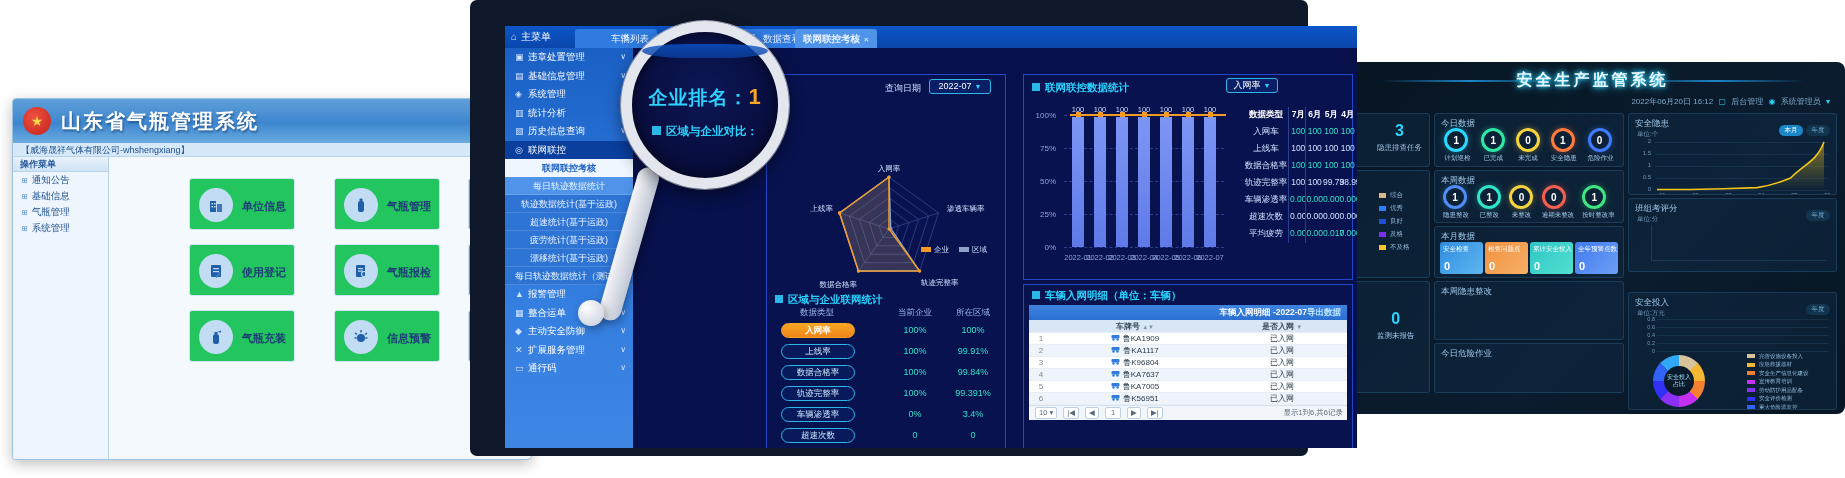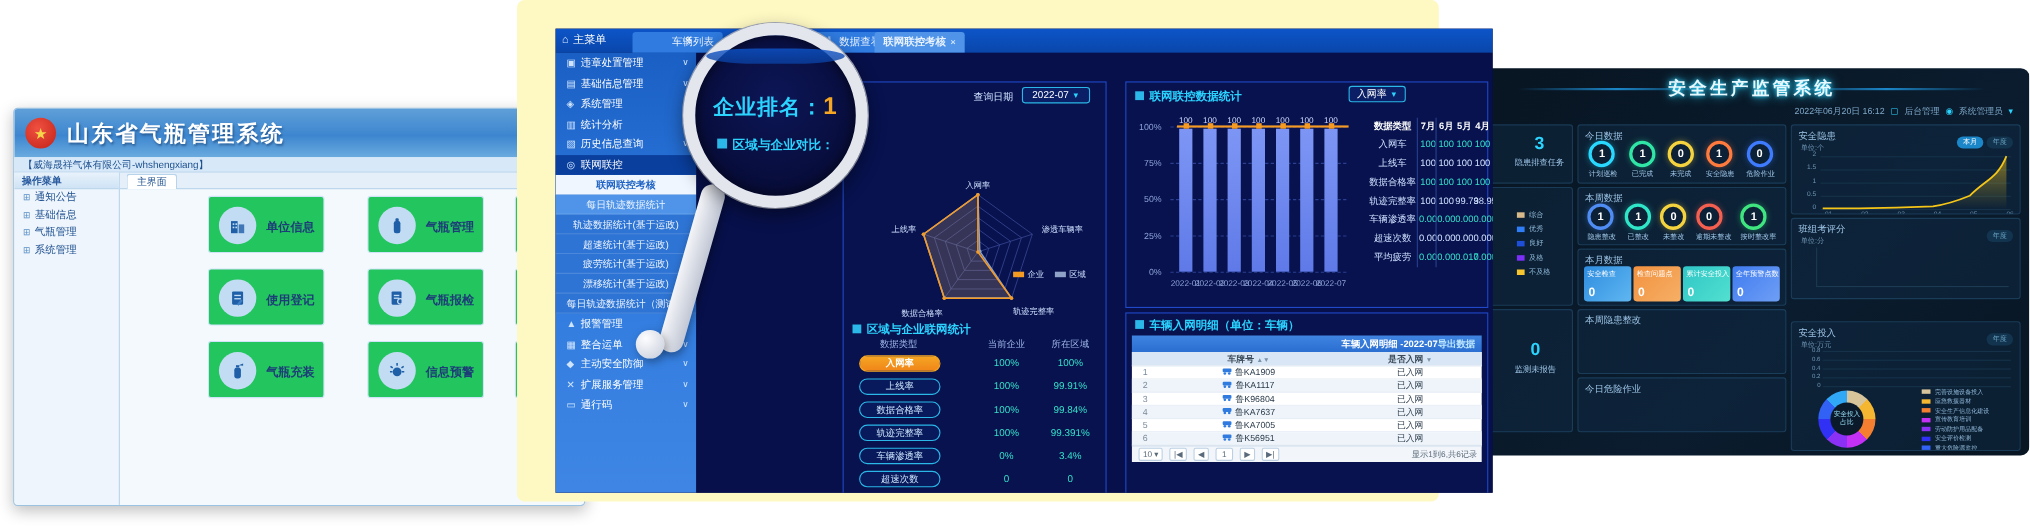--- a/index.html
+++ b/index.html
@@ -40,21 +40,21 @@
   .la-side-hd{height:15px;background:linear-gradient(180deg,#e8f2fb,#cfe3f5);border-bottom:1px solid #b8d4ec;font-size:9px;font-weight:bold;color:#2a5b9e;line-height:15px;padding-left:7px;}
   .la-item{height:16px;line-height:16px;font-size:9.5px;color:#1d4f8f;padding-left:8px;cursor:pointer;white-space:nowrap;}
   .la-item .plus{color:#5b8fc6;font-size:8px;margin-right:4px;}
   .la-tabbar{left:96px;top:58px;right:0;height:15px;background:#e4eff9;border-bottom:1px solid #b8d4ec;}
   .la-tab{position:absolute;left:6px;top:1px;width:46px;height:14px;background:#fff;border:1px solid #b8d4ec;border-bottom:none;border-radius:3px 3px 0 0;font-size:9px;color:#1d4f8f;text-align:center;line-height:13px;}
   .tile{position:absolute;width:106px;height:52px;background:#22c55e;border:1px solid #cfe5f7;border-radius:3px;cursor:pointer;}
   .tile-ic{position:absolute;left:9px;top:9px;width:34px;height:34px;border-radius:50%;background:#c2ddf3;display:flex;align-items:center;justify-content:center;}
   .tile-lb{position:absolute;left:52px;top:20px;font-size:11px;font-weight:bold;color:#1d3c78;white-space:nowrap;}
 
   
-  #centerrect{left:470px;top:0;width:838px;height:456px;background:#fef9c3;border-radius:7px;z-index:3;}
+  #centerrect{left:470px;top:0;width:838px;height:456px;background:#0f172a;border-radius:7px;z-index:3;}
   #cui{position:absolute;left:35px;top:26px;width:852px;height:422px;background:#07104a;overflow:hidden;}
   .c-topbar{left:0;top:0;right:0;height:22px;background:linear-gradient(180deg,#0d55c9,#0946aa);}
   .c-home{position:absolute;left:6px;top:0;height:22px;line-height:22px;color:#fff;font-size:10px;white-space:nowrap;}
   .c-home .hi{color:#cfe4ff;margin-right:4px;}
   .c-tab{position:absolute;top:3px;height:19px;line-height:19px;font-size:9.5px;color:#eaf3ff;background:#2f7be0;border-radius:3px 3px 0 0;padding:0 8px;white-space:nowrap;cursor:pointer;}
   .c-tab.active{background:#4f94e8;font-weight:bold;}
   .c-tab .x{margin-left:4px;color:#cfe4ff;font-size:8px;}
   .c-collapse{position:absolute;top:3px;color:#fff;font-size:11px;cursor:pointer;}
   .c-side{left:0;top:22px;width:128px;bottom:0;background:linear-gradient(180deg,#1a5fc4,#2e7ade 45%,#3f86e4);}
   .s-item{height:18.5px;line-height:18.5px;font-size:9.5px;color:#fff;padding-left:10px;position:relative;cursor:pointer;white-space:nowrap;}
@@ -330,23 +330,20 @@
     </div>
     <div class="abs la-company">【威海晟祥气体有限公司-whshengxiang】</div>
     <div class="abs la-side">
       <div class="la-side-hd">操作菜单</div>
       <div id="la-menu">
           <div class="la-item"><span class="plus">⊞</span>通知公告</div>
           <div class="la-item"><span class="plus">⊞</span>基础信息</div>
           <div class="la-item"><span class="plus">⊞</span>气瓶管理</div>
           <div class="la-item"><span class="plus">⊞</span>系统管理</div>
         </div>
-    </div>
-    <div class="abs la-tabbar">
-      <div class="la-tab">主界面</div>
     </div>
     <div id="la-tiles">
         <div class="tile" style="left:176px;top:79px;">
        <span class="tile-ic">
             <svg width="16" height="16" viewBox="0 0 16 16">
               <rect x="2" y="4" width="6" height="11" fill="#1f5fa8"></rect>
               <rect x="9" y="7" width="5" height="8" fill="#1f5fa8" opacity=".8"></rect>
               <rect x="3.5" y="6" width="1.5" height="1.5" fill="#c2ddf3"></rect>
               <rect x="6" y="6" width="1.5" height="1.5" fill="#c2ddf3"></rect>
               <rect x="3.5" y="9" width="1.5" height="1.5" fill="#c2ddf3"></rect>

